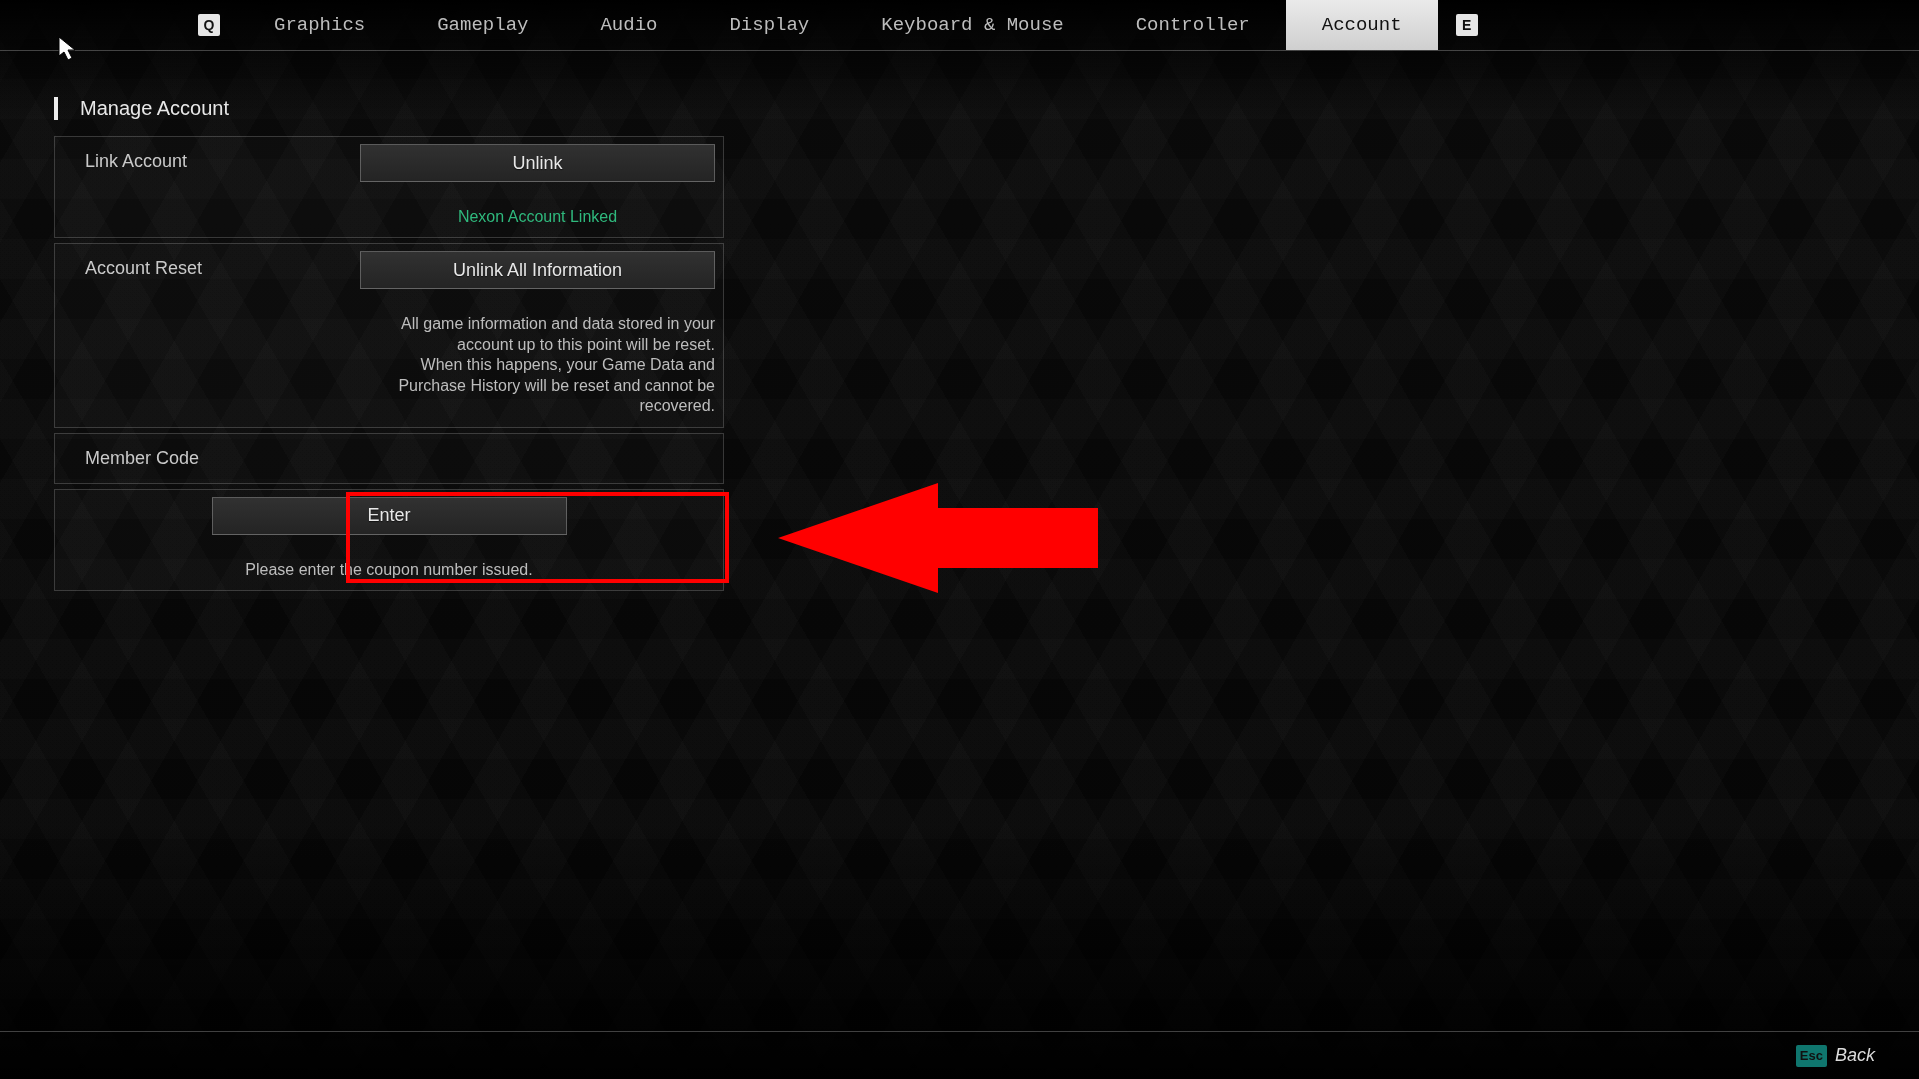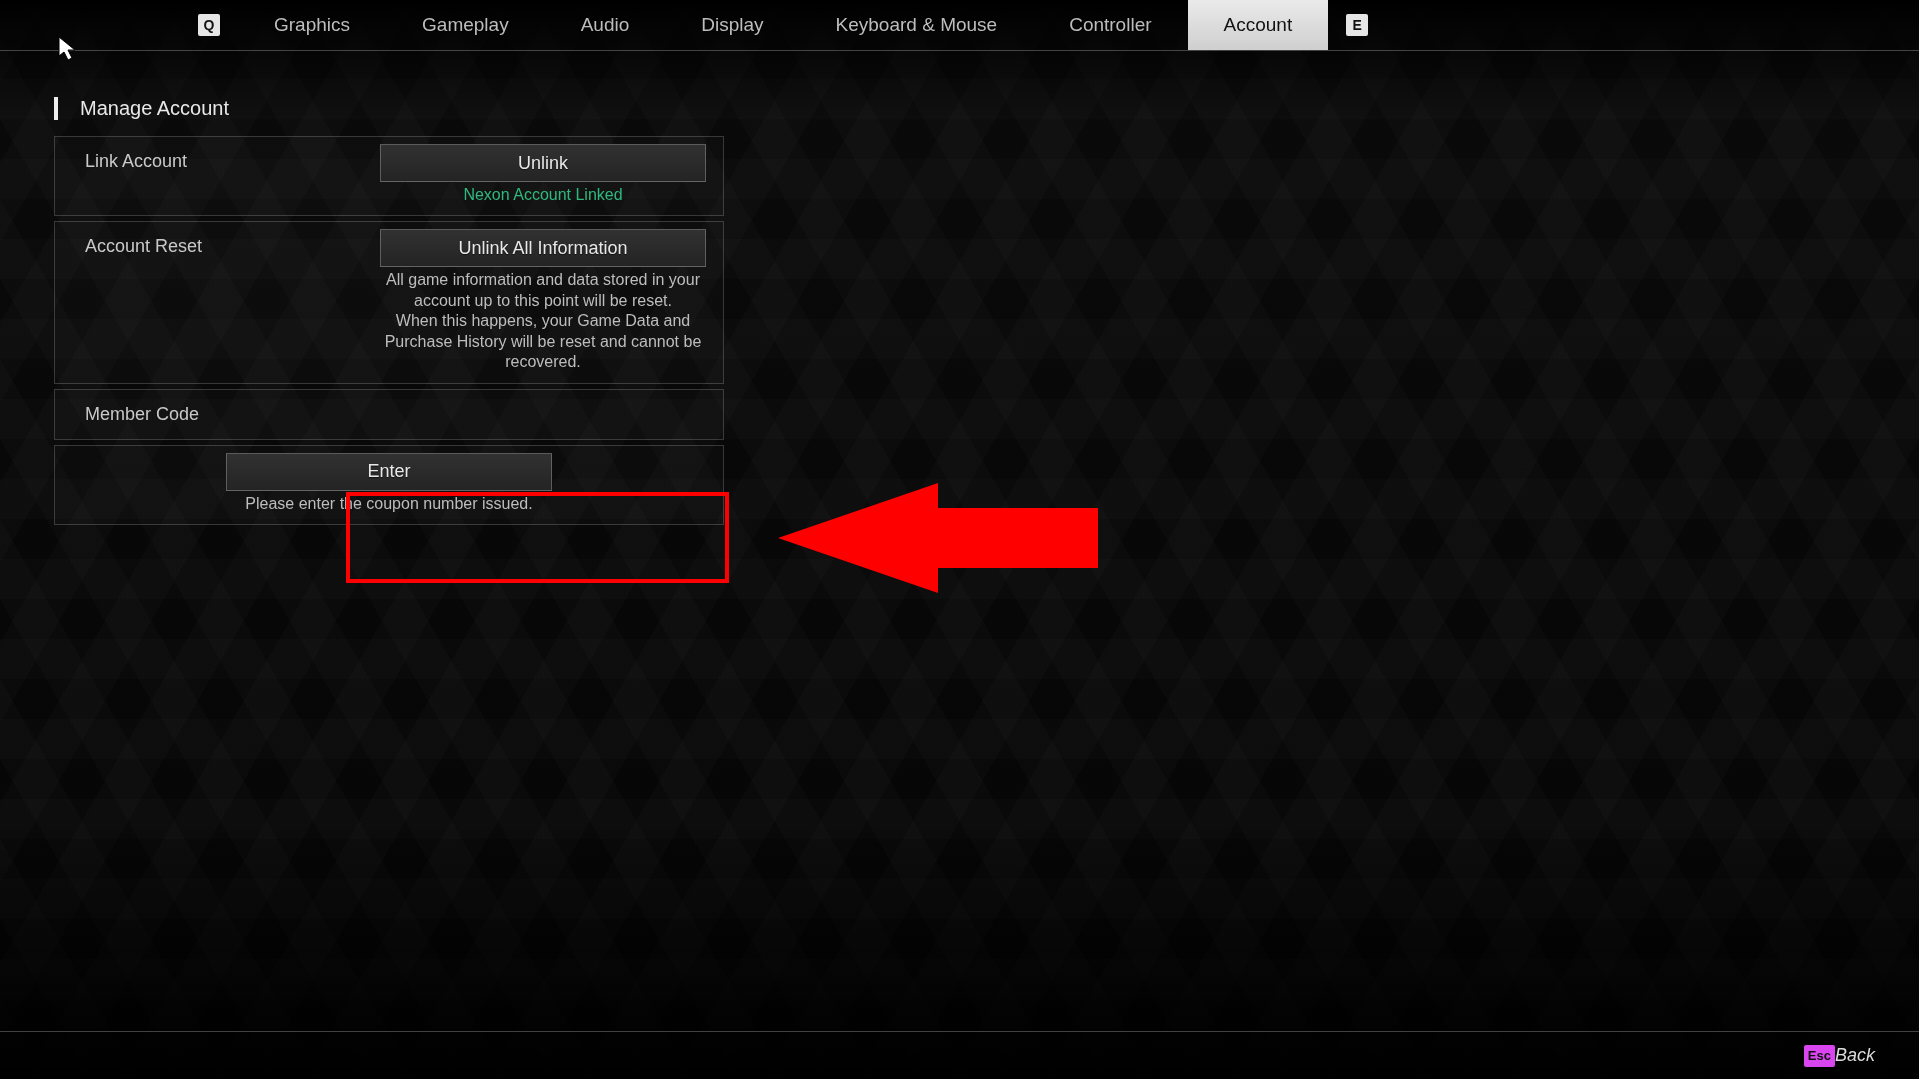--- a/index.html
+++ b/index.html
@@ -44,20 +44,21 @@
     align-self: center;
   }
   .tab {
     display: flex; align-items: center; justify-content: center;
     padding: 0 36px;
     font-size: 19px;
     color: #bdbdbd;
     cursor: pointer;
     user-select: none;
     white-space: nowrap;
+    font-family: Liberation Mono, monospace;
   }
   .tab.active {
     background: linear-gradient(#eaeaea, #cfcfcf);
     color: #111;
     font-weight: 500;
   }
 
   
   .section {
     position: relative; z-index: 2;
@@ -82,34 +83,34 @@
     padding: 14px 0 14px 30px;
     font-size: 18px;
     color: #c9c9c9;
   }
   .panel-right {
     flex: 1;
     padding: 7px 8px 10px 8px;
     display: flex; flex-direction: column; align-items: center;
   }
   .btn {
-    width: 326px; height: 38px;
+    width: 355px; height: 38px;
     display: flex; align-items: center; justify-content: center;
     font-size: 18px;
     color: #e8e8e8;
     background: linear-gradient(#313131, #242424);
     border: 1px solid rgba(255,255,255,0.25);
     cursor: pointer;
     text-shadow: 0 1px 1px rgba(0,0,0,0.6);
   }
   .sub-text {
-    margin-top: 3px;
+    margin-top: 25px;
     font-size: 16px;
     color: #bdbdbd;
-    text-align: center;
+    text-align: right;
     line-height: 1.28;
     max-width: 360px;
   }
   .sub-text.green { color: #2fb97d; }
 
   .redact-bar {
     margin-top: 6px;
     width: 140px; height: 28px;
     background: #ff0000;
   }
@@ -130,23 +131,23 @@
     position: absolute; left:0; right:0; bottom:0;
     height: 48px;
     border-top: 1px solid rgba(255,255,255,0.25);
     display: flex; align-items: center; justify-content: flex-end;
     padding-right: 44px;
     z-index: 3;
   }
   .esc-key {
     display:inline-flex; align-items:center; justify-content:center;
     height: 22px; padding: 0 4px;
-    background:#d946ef; color:#111; border-radius:2px;
+    background:#0f766e; color:#111; border-radius:2px;
     font-size: 13px; font-weight:600;
-    margin-right: 0;
+    margin-right: 8px;
   }
   .footer-label { font-size: 18px; color:#dcdcdc;font-style:italic; }
 
   
   .cursor { position:absolute; z-index:10; }
 </style>
 </head>
 <body>
 
 <div class="bg"></div>

